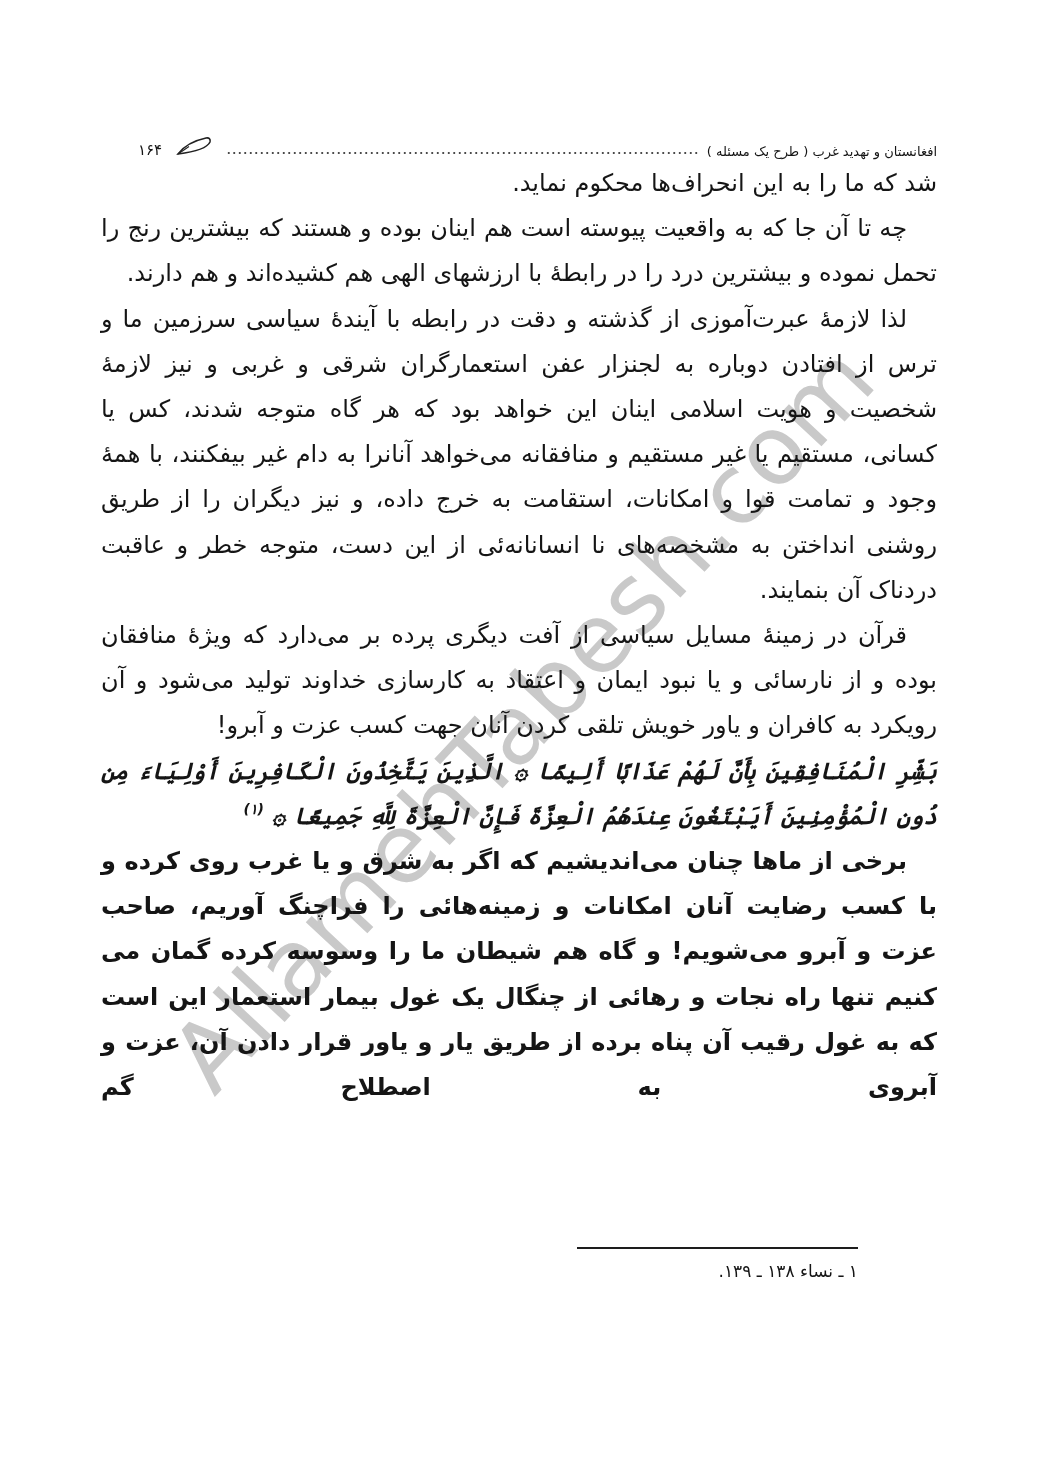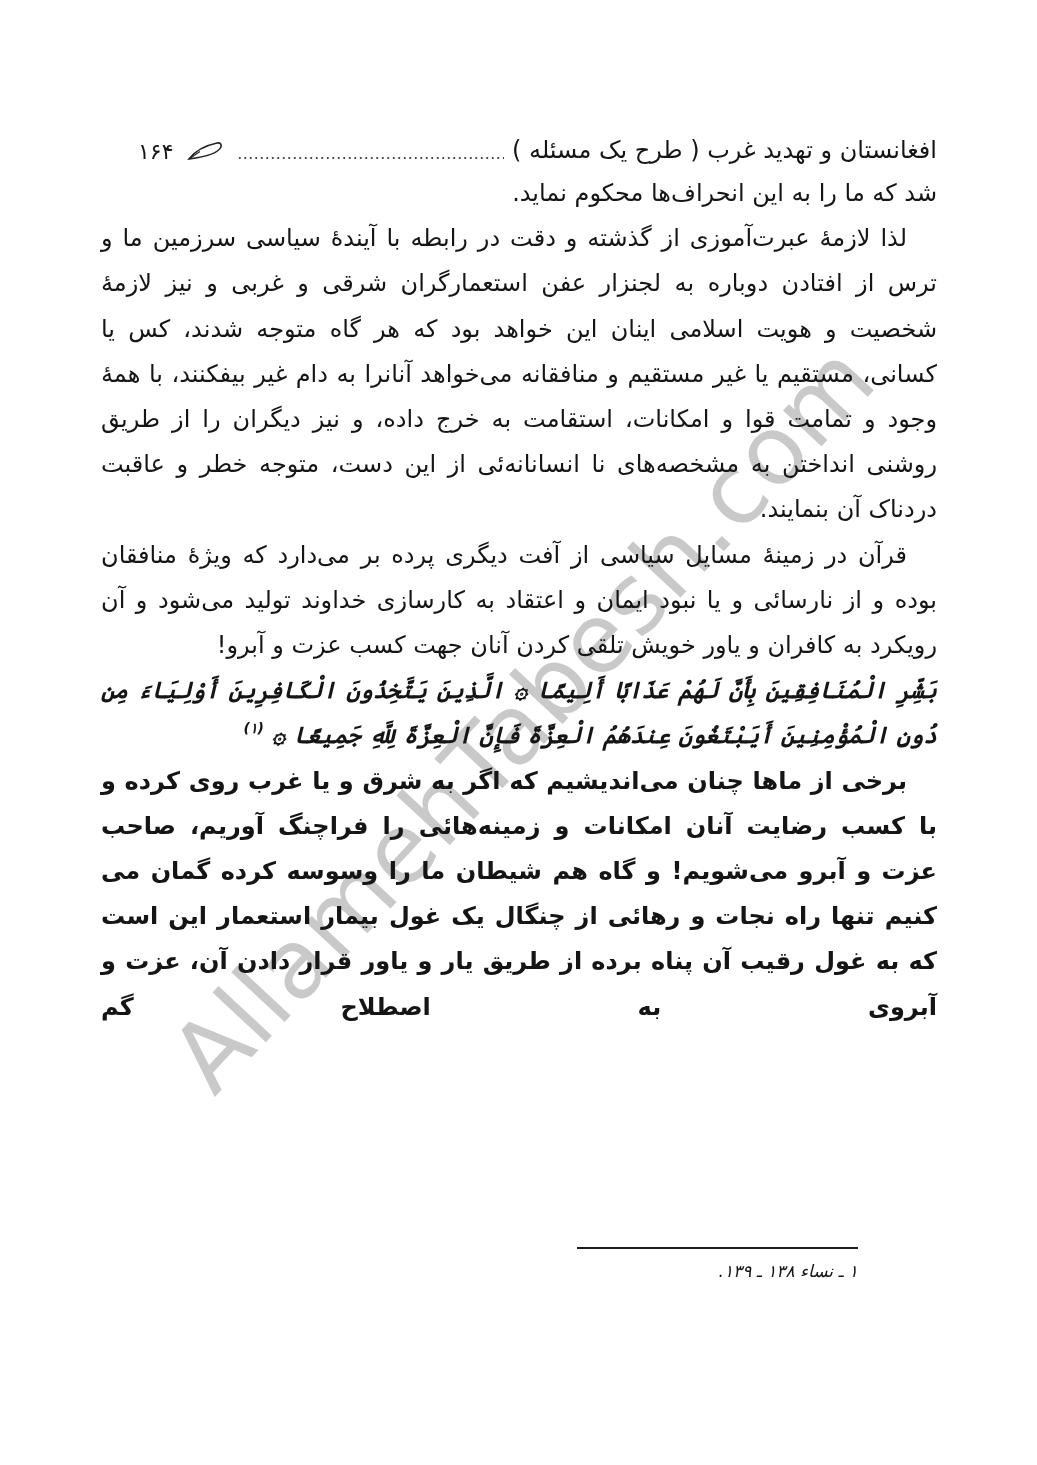--- a/index.html
+++ b/index.html
@@ -31,56 +31,56 @@
   .header {
     position: absolute;
     top: 136px;
     left: 138px;
     width: 799px;
     display: flex;
     align-items: flex-end;
     z-index: 1;
   }
   .page-number {
-    font-size: 22px;
+    font-size: 15px;
     line-height: 1;
     padding-bottom: 2px;
     direction: rtl;
   }
   .pen-wrap { margin: 0 6px 0 14px; }
   .leader {
     flex: 1;
     height: 4px;
     margin: 0 8px 5px 8px;
     background-image: radial-gradient(circle, #4a4a4a 1.1px, transparent 1.4px);
     background-size: 5.5px 4px;
     background-repeat: repeat-x;
     background-position: left bottom;
   }
   .running-title {
     direction: rtl;
-    font-size: 24px;
+    font-size: 13px;
     line-height: 1.2;
     white-space: nowrap;
   }
 
   
   .body-text {
     position: absolute;
     top: 161px;
     left: 101px;
     width: 836px;
     z-index: 1;
     direction: rtl;
     font-size: 24px;
     line-height: 45.2px;
     text-align: justify;
   }
   .body-text p { margin: 0; text-indent: 30px; }
-  .body-text p.no-indent { text-indent: 0; margin-top: 10px; }
+  .body-text p.no-indent { text-indent: 0; }
   .body-text p.fill-last { text-align-last: justify; font-weight: bold; }
   .verse {
     font-weight: bold;
     font-size: 23px;
     text-indent: 0 !important;
     font-style: italic;
   }
   .verse sup {
     font-size: 14px;
     font-weight: bold;
@@ -100,21 +100,20 @@
   .footnote-text {
     position: absolute;
     top: 1259px;
     left: 577px;
     width: 281px;
     direction: rtl;
     text-align: right;
     font-size: 17px;
     line-height: 1.5;
     z-index: 1;
-    font-style: italic;
   }
 </style>
 </head>
 <body>
 
 <div class="page">
 
   <div class="watermark">AllamehTabesh.com</div>
 
   <div class="header">
@@ -124,20 +123,21 @@
         <path d="M2 18 C8 10 16 5 30 2 C33 1.3 34.7 3.1 34 6 C30.5 13.5 14 16.5 2 18 Z" fill="#ffffff" stroke="#222222" stroke-width="1.6"></path>
         <path d="M2 18 L13 10.5" stroke="#222222" stroke-width="1.1" fill="none"></path>
       </svg>
     </span>
     <span class="leader"></span>
     <span class="running-title">افغانستان و تهدید غرب ( طرح یک مسئله )</span>
   </div>
 
   <div class="body-text">
     <p class="no-indent">شد که ما را به این انحراف‌ها محکوم نماید.</p>
+    <p>چه تا آن جا که به واقعیت پیوسته است هم اینان بوده و هستند که بیشترین رنج را تحمل نموده و بیشترین درد را در رابطهٔ با ارزشهای الهی هم کشیده‌اند و هم دارند.</p>
     <p>لذا لازمهٔ عبرت‌آموزی از گذشته و دقت در رابطه با آیندهٔ سیاسی سرزمین ما و ترس از افتادن دوباره به لجنزار عفن استعمارگران شرقی و غربی و نیز لازمهٔ شخصیت و هویت اسلامی اینان این خواهد بود که هر گاه متوجه شدند، کس یا کسانی، مستقیم یا غیر مستقیم و منافقانه می‌خواهد آنانرا به دام غیر بیفکنند، با همهٔ وجود و تمامت قوا و امکانات، استقامت به خرج داده، و نیز دیگران را از طریق روشنی انداختن به مشخصه‌های نا انسانانه‌ئی از این دست، متوجه خطر و عاقبت دردناک آن بنمایند.</p>
     <p>قرآن در زمینهٔ مسایل سیاسی از آفت دیگری پرده بر می‌دارد که ویژهٔ منافقان بوده و از نارسائی و یا نبود ایمان و اعتقاد به کارسازی خداوند تولید می‌شود و آن رویکرد به کافران و یاور خویش تلقی کردن آنان جهت کسب عزت و آبرو!</p>
     <p class="verse"><span>بَشِّرِ الْمُنَافِقِينَ بِأَنَّ لَهُمْ عَذَابًا أَلِيمًا ۞ الَّذِينَ يَتَّخِذُونَ الْكَافِرِينَ أَوْلِيَاءَ مِن دُونِ الْمُؤْمِنِينَ أَيَبْتَغُونَ عِندَهُمُ الْعِزَّةَ فَإِنَّ الْعِزَّةَ لِلَّهِ جَمِيعًا ۞</span> <sup>(۱)</sup></p>
     <p class="fill-last">برخی از ماها چنان می‌اندیشیم که اگر به شرق و یا غرب روی کرده و با کسب رضایت آنان امکانات و زمینه‌هائی را فراچنگ آوریم، صاحب عزت و آبرو می‌شویم! و گاه هم شیطان ما را وسوسه کرده گمان می کنیم تنها راه نجات و رهائی از چنگال یک غول بیمار استعمار این است که به غول رقیب آن پناه برده از طریق یار و یاور قرار دادن آن، عزت و آبروی به اصطلاح گم</p>
   </div>
 
   <div class="footnote-rule"></div>
   <div class="footnote-text">۱ ـ نساء ۱۳۸ ـ ۱۳۹.</div>
 
 </div>

